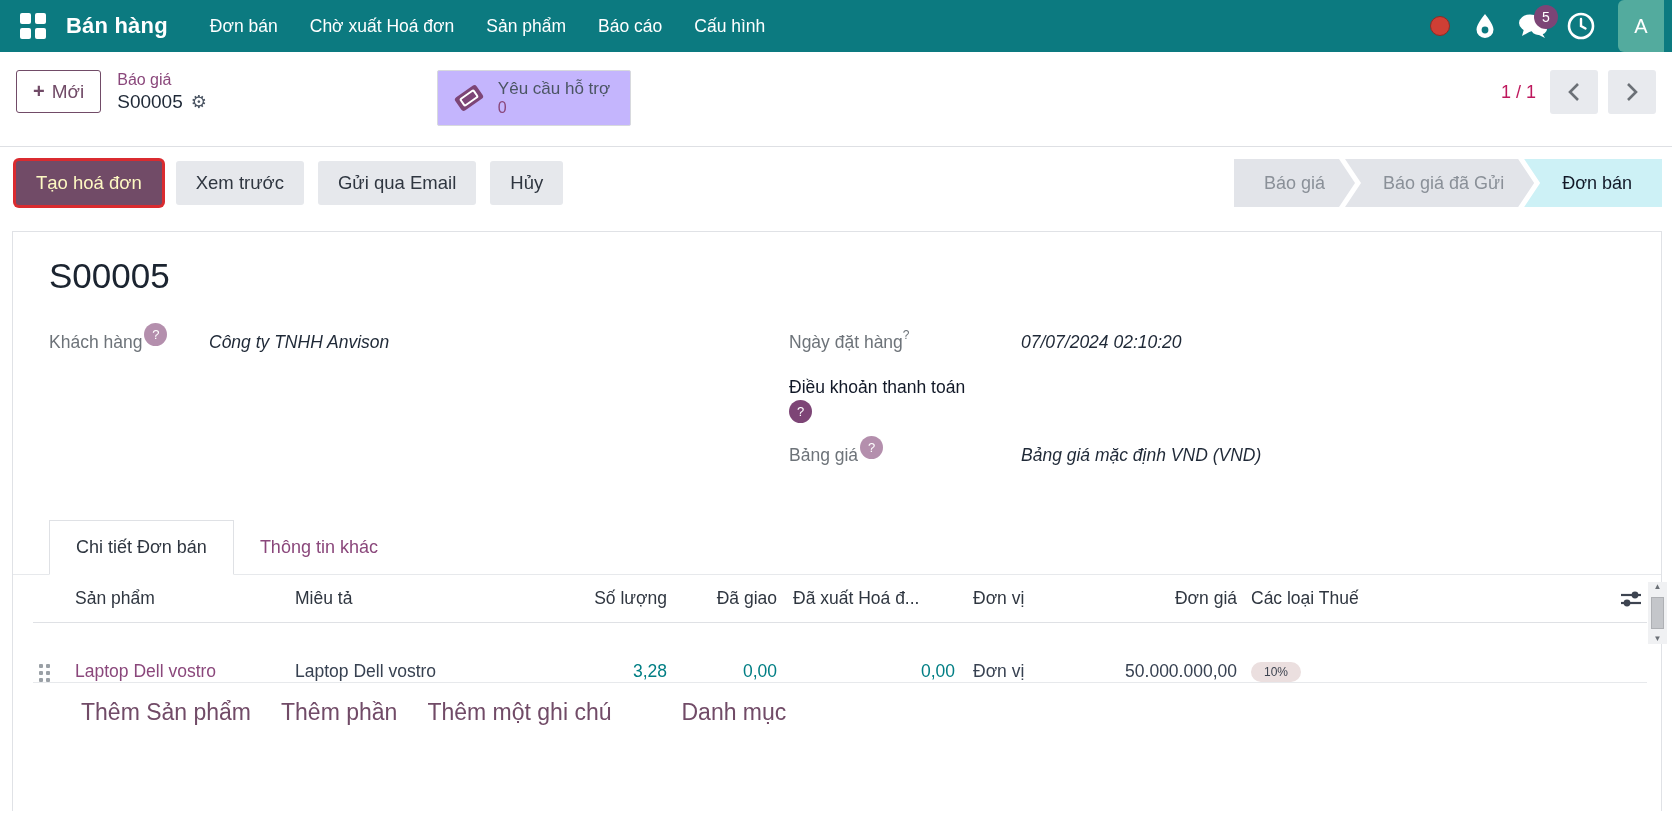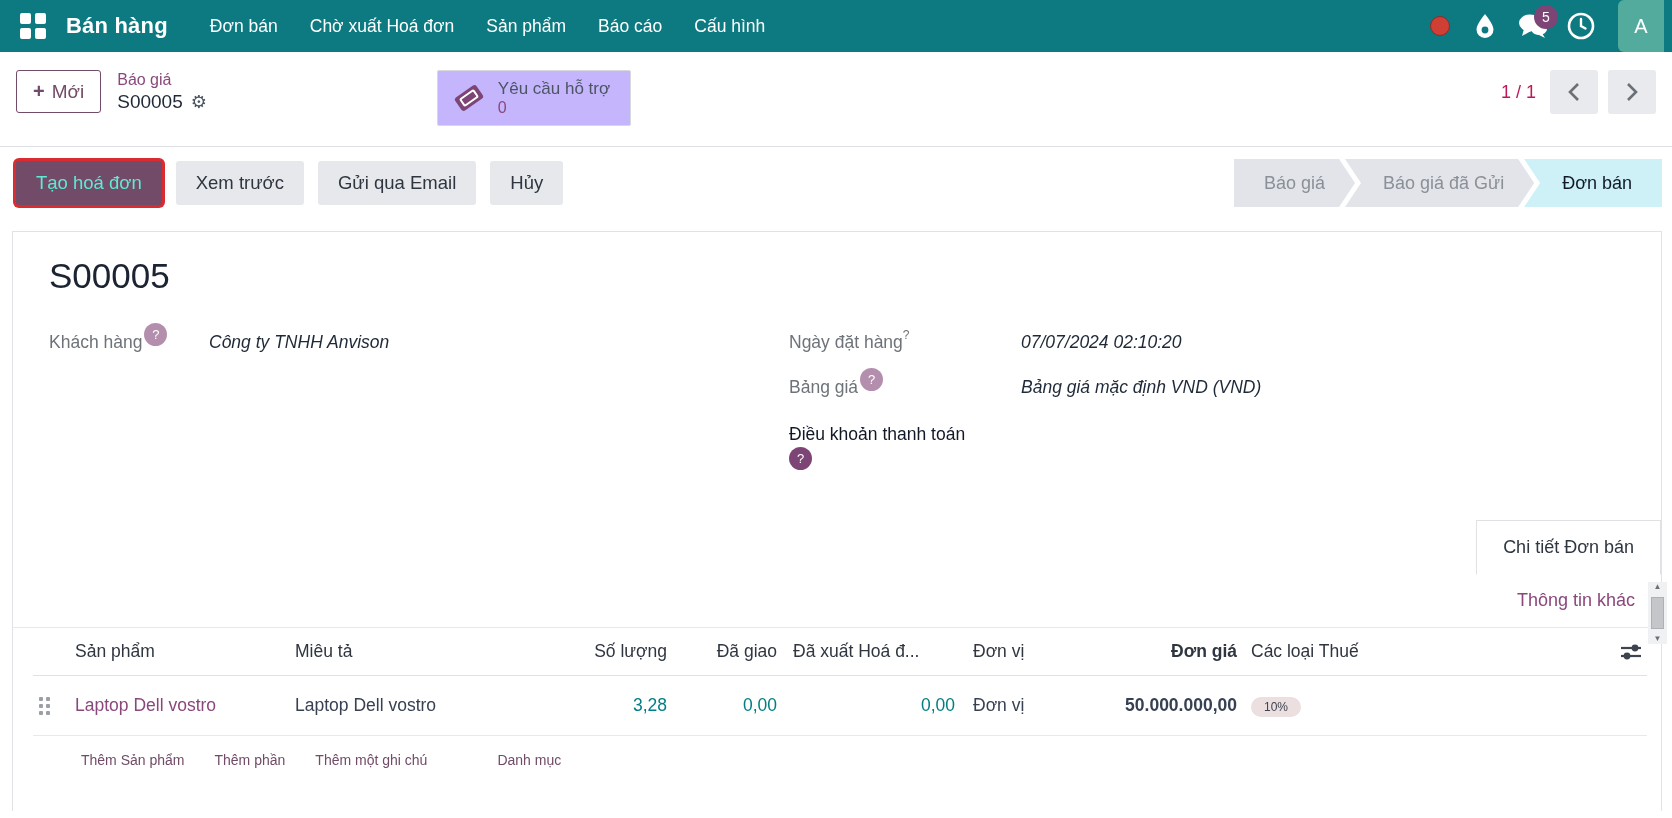--- a/index.html
+++ b/index.html
@@ -30,21 +30,21 @@
   .support-box { margin-left:230px; border:1px solid #d7d9dd; border-radius:2px; padding:8px 20px 8px 14px; display:flex; align-items:center; gap:12px; cursor:pointer; background:#c4b5fd; }
   .support-text { font-size:17px; color:#4b5563; line-height:1.2; }
   .support-count { color:#8a477b; font-size:16px; }
   .pager { margin-left:auto; display:flex; align-items:center; gap:10px; }
   .pager-label { font-size:18px; color:#be185d; margin-right:4px; }
   .pager-btn { width:48px; height:44px; background:#e8eaee; border:none; display:flex; align-items:center; justify-content:center; cursor:pointer; border-radius:3px; }
 
   
   .action-bar { border-top:1px solid #dee0e4; display:flex; align-items:center; padding:12px 10px 14px 16px; }
   .btn { font-size:18.5px; padding:11px 20px; border:none; border-radius:3px; cursor:pointer; font-family:inherit; }
-  .btn-primary { background:#714b67; color:#5eead4; box-shadow:0 0 0 3px #da2b30; margin-right:14px; }
+  .btn-primary { background:#714b67; color:#fef9c3; box-shadow:0 0 0 3px #da2b30; margin-right:14px; }
   .btn-secondary { background:#e6e8ec; color:#2f3640; margin-right:14px; }
   .statusbar { margin-left:auto; display:flex; height:48px; }
   .step { display:flex; align-items:center; padding:0 30px 0 38px; font-size:18px; color:#8a9098; background:#e2e4e9; cursor:pointer; }
   .step.first { clip-path:polygon(0 0, calc(100% - 16px) 0, 100% 50%, calc(100% - 16px) 100%, 0 100%); padding-left:30px; }
   .step.mid { clip-path:polygon(0 0, calc(100% - 16px) 0, 100% 50%, calc(100% - 16px) 100%, 0 100%, 16px 50%); margin-left:-10px; }
   .step.last { clip-path:polygon(0 0, 100% 0, 100% 100%, 0 100%, 16px 50%); margin-left:-10px; }
   .step.active { background:#cdf1f6; color:#111827; }
 
   
   .sheet { margin:10px 10px 0 12px; border:1px solid #e0e2e6; border-bottom:none; background:#fff; height:580px; position:relative; }
@@ -64,37 +64,37 @@
 
   
   .tabs { display:flex; align-items:flex-end; padding-left:36px; margin-top:2px; border-bottom:1px solid #e7e9ec; }
   .tab { font-size:18px; padding:16px 26px; cursor:pointer; color:#8a477b; }
   .tab.active { color:#2f3640; border:1px solid #dfe1e5; border-bottom:1px solid #fff; margin-bottom:-1px; background:#fff; }
 
   
   .olines { padding:0 14px 0 20px; }
   .orow { display:flex; align-items:center; font-size:17.5px; }
   .orow.header { height:48px; color:#2f3640; border-bottom:1px solid #dfe1e5; }
-  .orow.data { height:60px; border-bottom:1px solid #e7e9ec; }
+  .orow.data { height:60px; border-bottom:1px solid #e7e9ec;align-items:flex-end; }
   .c-handle { width:42px; display:flex; justify-content:flex-start; padding-left:6px; }
   .c-product { width:220px; }
   .c-desc { width:272px; }
   .c-qty { width:100px; text-align:right; }
   .c-deliv { width:110px; text-align:right; }
   .c-inv { width:178px; text-align:right; white-space:nowrap; overflow:hidden; }
   .c-inv.hdr { text-align:left; padding-left:16px; }
   .c-unit { width:122px; padding-left:18px; }
-  .c-price { width:160px; text-align:right;font-weight:bold; }
+  .c-price { width:160px; text-align:right; }
   .c-tax { width:172px; padding-left:14px; }
   .c-rest { flex:1; display:flex; justify-content:flex-end; padding-right:4px; }
   .num-teal { color:#017e84; }
   .tax-pill { display:inline-block; background:#ebdfdf; color:#3d4450; border-radius:13px; padding:3px 13px; font-size:12px; cursor:pointer; }
   .drag-dots { display:grid; grid-template-columns:4px 4px; grid-template-rows:4px 4px 4px; gap:3px; cursor:grab; }
   .drag-dots i { background:#9aa0a6; border-radius:1px; }
-  .line-links { display:flex; align-items:center; padding:16px 0 0 48px; font-size:14px; gap:30px; }
+  .line-links { display:flex; align-items:center; padding:16px 0 0 48px; font-size:23px; gap:30px; }
   .line-links .lk { color:#714b67; cursor:pointer; }
   .lk-cat { margin-left:40px; }
 
   
   .vscroll { position:absolute; right:-6px; top:350px; width:19px; height:62px; background:#f0f1f3; display:flex; flex-direction:column; align-items:center; justify-content:space-between; padding:1px 0; }
   .vscroll .arr { font-size:8px; color:#6b7076; line-height:8px; }
   .vscroll .thumb { width:13px; height:32px; background:#c4c6ca; border:1px solid #aeb0b4; }
 </style>
 </head>
 <body>
@@ -200,35 +200,35 @@
       <div class="field-row">
         <span class="flabel cust-label"><span>Khách hàng</span><span class="qmark">?</span></span>
         <span class="fvalue link">Công ty TNHH Anvison</span>
       </div>
     </div>
     <div class="field-col-right">
       <div class="field-row">
         <span class="flabel right-label"><span>Ngày đặt hàng</span><span class="sup-q">?</span></span>
         <span class="fvalue">07/07/2024 02:10:20</span>
       </div>
-      <div class="field-row" style="margin-top:10px;">
-        <span class="flabel right-label"><span>Bảng giá</span><span class="qmark">?</span></span>
-        <span class="fvalue">Bảng giá mặc định VND (VND)</span>
-      </div>
       <div class="field-row" style="margin-top:12px;">
         <span class="flabel right-label dark">
           <span>Điều khoản thanh toán</span><br>
           <span class="qmark dark">?</span>
         </span>
         <span class="fvalue"></span>
       </div>
-    </div>
-  </div>
-
-  <div class="tabs" style="margin-top:28px;flex-direction:column;">
+      <div class="field-row" style="margin-top:10px;">
+        <span class="flabel right-label"><span>Bảng giá</span><span class="qmark">?</span></span>
+        <span class="fvalue">Bảng giá mặc định VND (VND)</span>
+      </div>
+    </div>
+  </div>
+
+  <div class="tabs" style="margin-top:28px;">
     <div class="tab active">Chi tiết Đơn bán</div>
     <div class="tab">Thông tin khác</div>
   </div>
 
   <div class="olines">
     <div class="orow header">
       <div class="c-handle"></div>
       <div class="c-product">Sản phẩm</div>
       <div class="c-desc">Miêu tả</div>
       <div class="c-qty">Số lượng</div>

